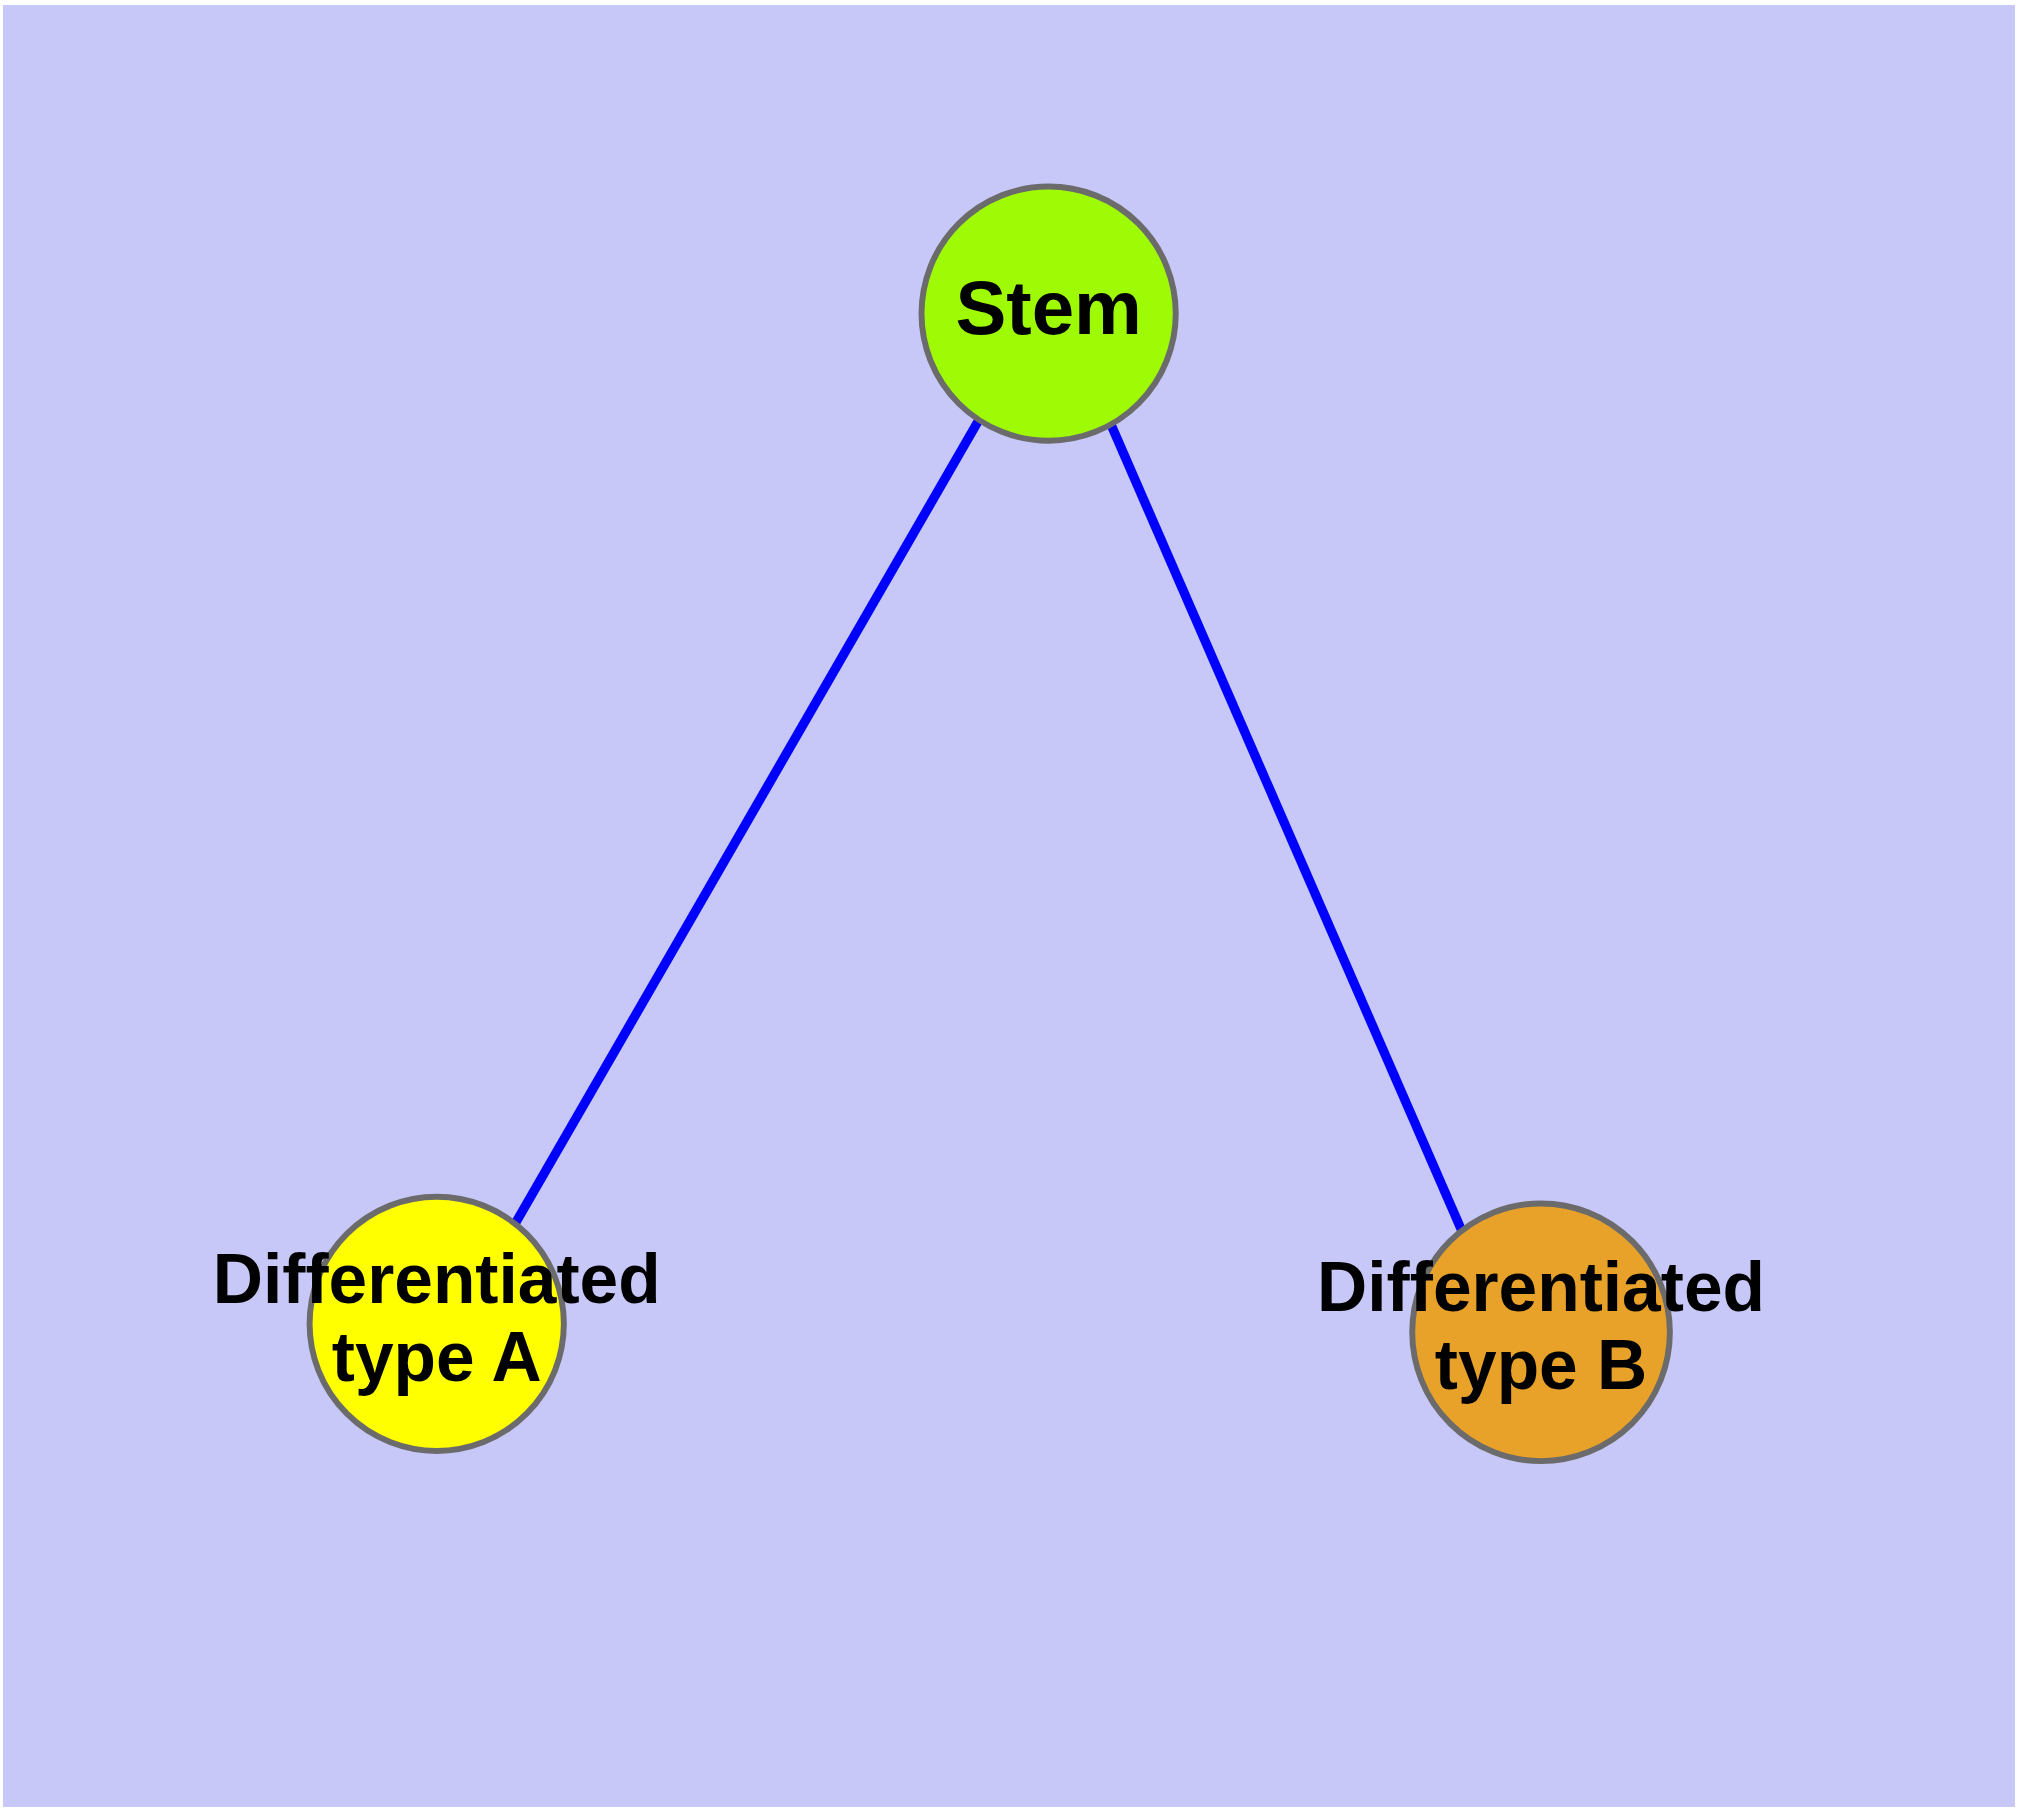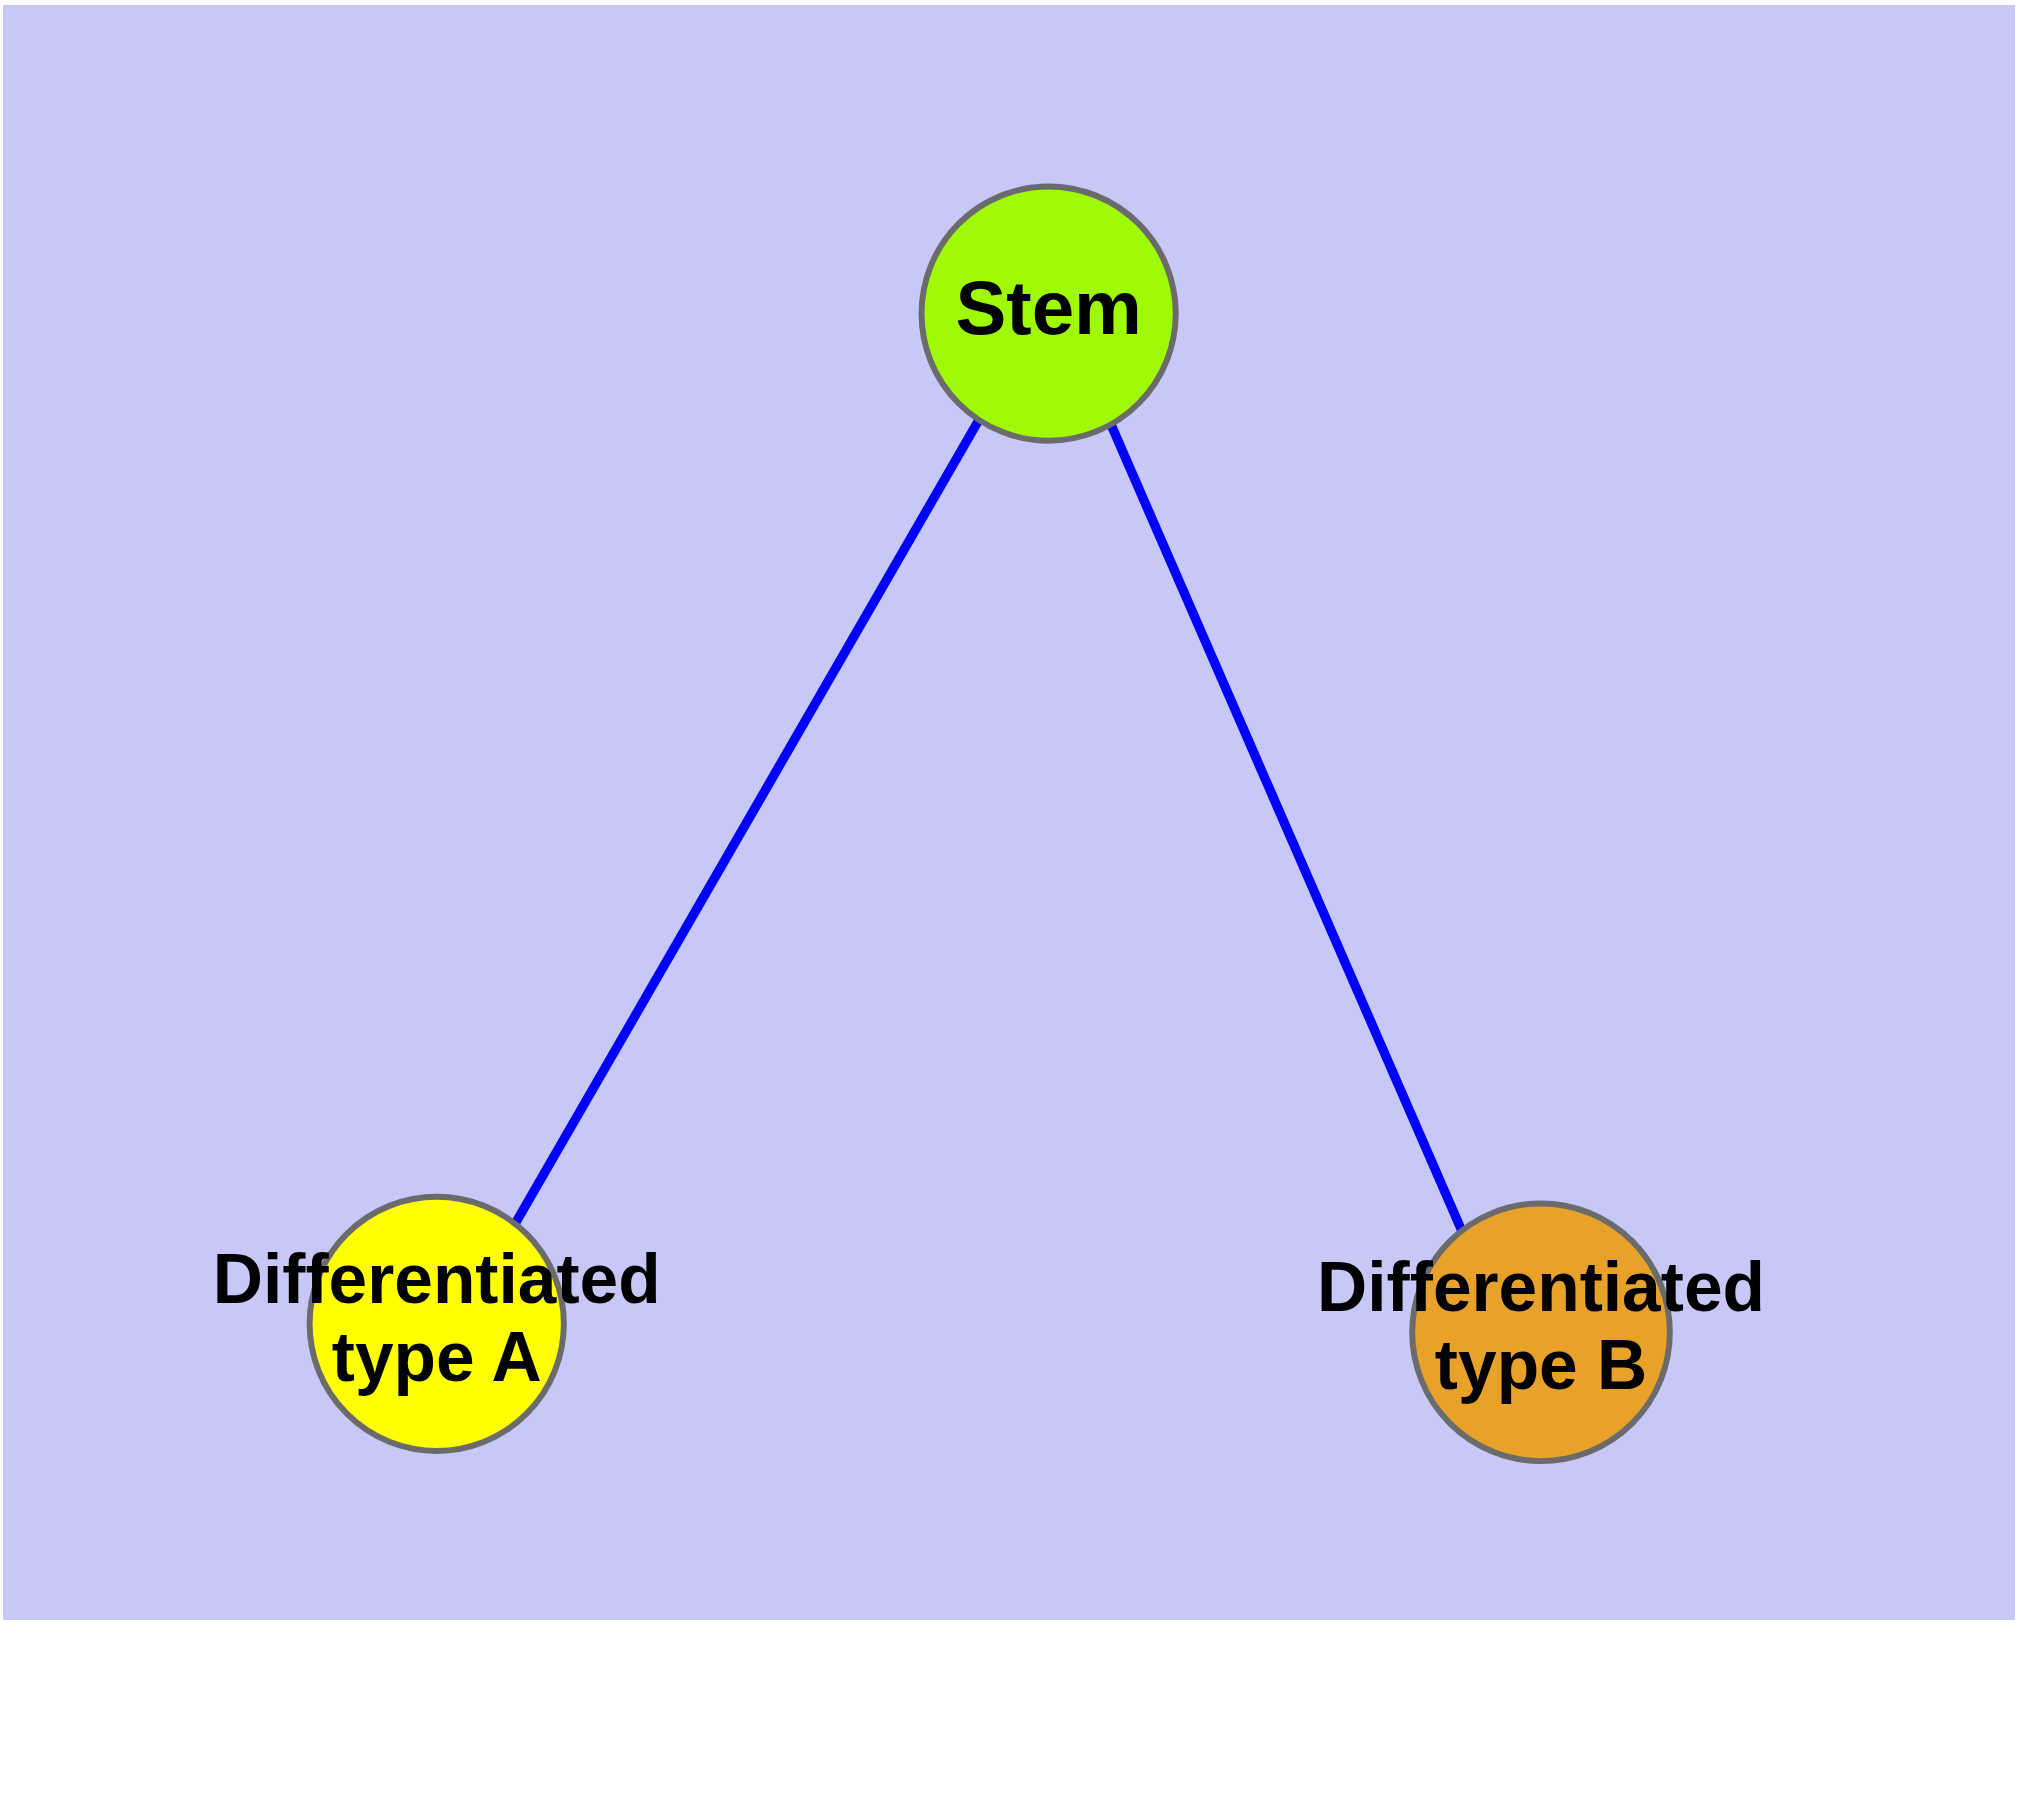--- a/index.html
+++ b/index.html
@@ -53,21 +53,21 @@
   .label-stem {
     font-size: 90px;
   }
   .label-multiline {
     font-size: 82px;
   }
 </style>
 </head>
 <body>
 
-<div id="canvas" style="width: 2021px; height: 1620px; background: rgb(255, 255, 255);">
+<div id="canvas" style="width: 2021px; height: 1812px; background: rgb(255, 255, 255);">
 
   <div id="plot-area" style="background: rgb(200, 200, 248); width: 2012px; height: 1802px;"></div>
 
   <svg id="graph-svg" viewBox="0 0 2384 2138" xmlns="http://www.w3.org/2000/svg" style="width: 2021px; height: 1812px;">
 
     <g>
       <line class="edge-line" x1="1155" y1="495" x2="608" y2="1443" stroke="#0000ff" stroke-width="11"></line>
       <line class="edge-line" x1="1311" y1="502" x2="1724" y2="1451" stroke="#0000ff" stroke-width="11"></line>
     </g>
 

